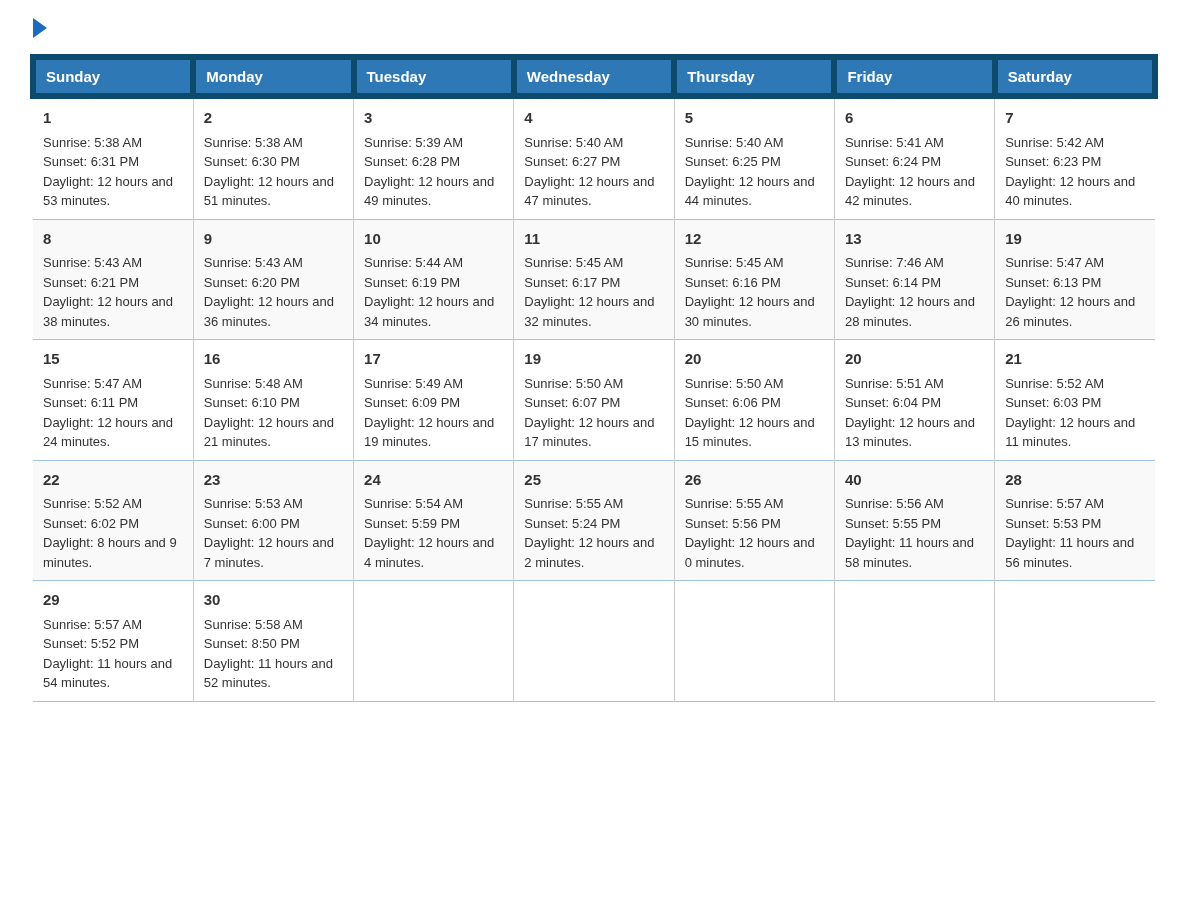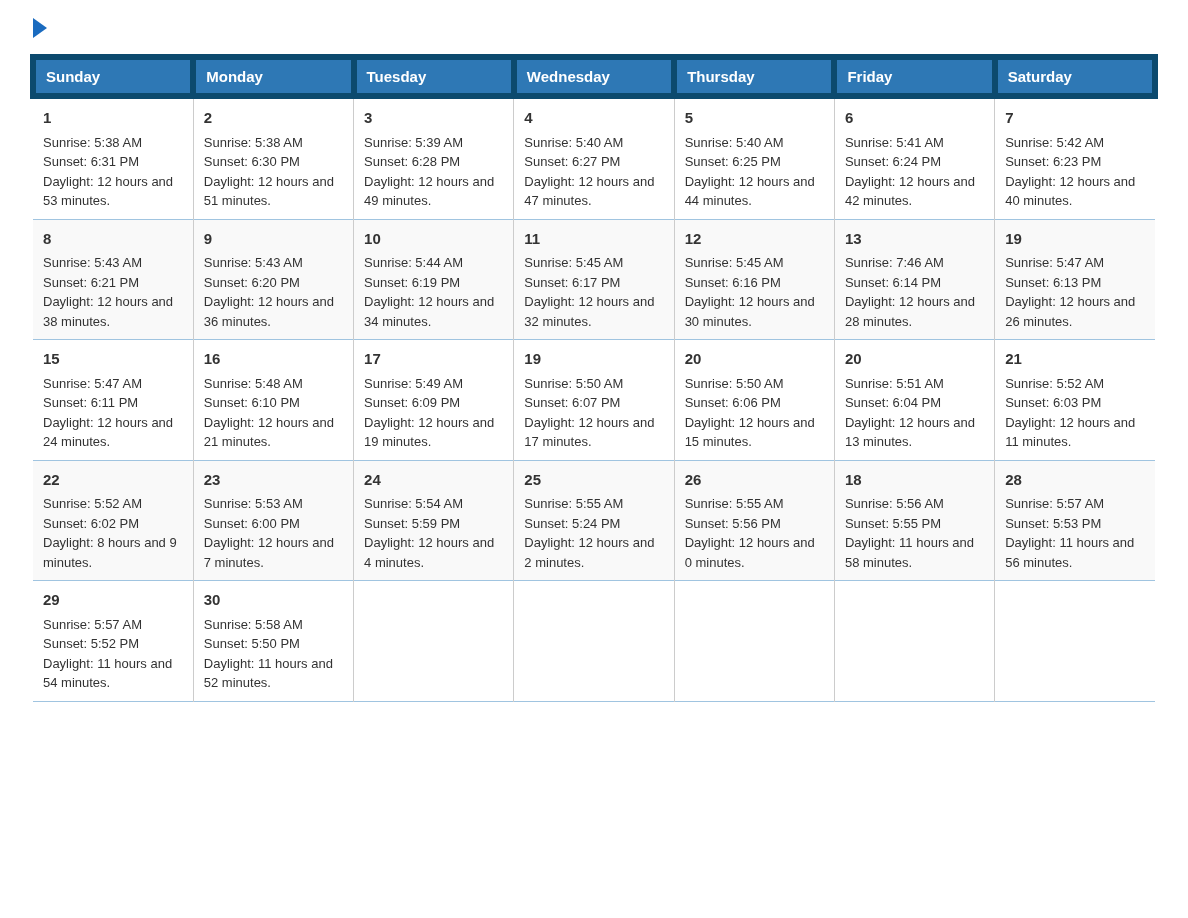--- a/index.html
+++ b/index.html
@@ -158,26 +158,26 @@
         <td><span class="day-num">20</span><span>Sunrise: 5:50 AM</span><br><span>Sunset: 6:06 PM</span><br><span>Daylight: 12 hours and 15 minutes.</span></td>
         <td><span class="day-num">20</span><span>Sunrise: 5:51 AM</span><br><span>Sunset: 6:04 PM</span><br><span>Daylight: 12 hours and 13 minutes.</span></td>
         <td><span class="day-num">21</span><span>Sunrise: 5:52 AM</span><br><span>Sunset: 6:03 PM</span><br><span>Daylight: 12 hours and 11 minutes.</span></td>
       </tr>
       <tr>
         <td><span class="day-num">22</span><span>Sunrise: 5:52 AM</span><br><span>Sunset: 6:02 PM</span><br><span>Daylight: 8 hours and 9 minutes.</span></td>
         <td><span class="day-num">23</span><span>Sunrise: 5:53 AM</span><br><span>Sunset: 6:00 PM</span><br><span>Daylight: 12 hours and 7 minutes.</span></td>
         <td><span class="day-num">24</span><span>Sunrise: 5:54 AM</span><br><span>Sunset: 5:59 PM</span><br><span>Daylight: 12 hours and 4 minutes.</span></td>
         <td><span class="day-num">25</span><span>Sunrise: 5:55 AM</span><br><span>Sunset: 5:24 PM</span><br><span>Daylight: 12 hours and 2 minutes.</span></td>
         <td><span class="day-num">26</span><span>Sunrise: 5:55 AM</span><br><span>Sunset: 5:56 PM</span><br><span>Daylight: 12 hours and 0 minutes.</span></td>
-        <td><span class="day-num">18</span><span>Sunrise: 5:56 AM</span><br><span>Sunset: 5:55 PM</span><br><span>Daylight: 11 hours and 58 minutes.</span></td>
+        <td><span class="day-num">40</span><span>Sunrise: 5:56 AM</span><br><span>Sunset: 5:55 PM</span><br><span>Daylight: 11 hours and 58 minutes.</span></td>
         <td><span class="day-num">28</span><span>Sunrise: 5:57 AM</span><br><span>Sunset: 5:53 PM</span><br><span>Daylight: 11 hours and 56 minutes.</span></td>
       </tr>
       <tr>
         <td><span class="day-num">29</span><span>Sunrise: 5:57 AM</span><br><span>Sunset: 5:52 PM</span><br><span>Daylight: 11 hours and 54 minutes.</span></td>
-        <td><span class="day-num">30</span><span>Sunrise: 5:58 AM</span><br><span>Sunset: 5:50 PM</span><br><span>Daylight: 11 hours and 52 minutes.</span></td>
+        <td><span class="day-num">30</span><span>Sunrise: 5:58 AM</span><br><span>Sunset: 8:50 PM</span><br><span>Daylight: 11 hours and 52 minutes.</span></td>
         <td></td>
         <td></td>
         <td></td>
         <td></td>
         <td></td>
       </tr>
     </tbody>
 </table>
 
 </body></html>

